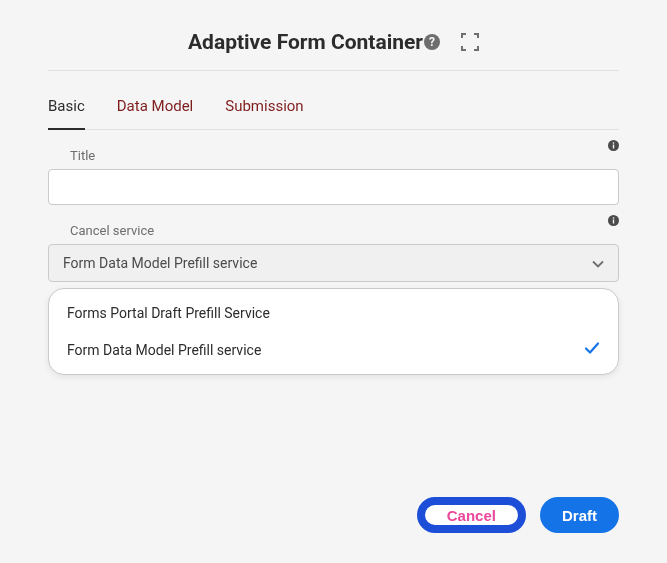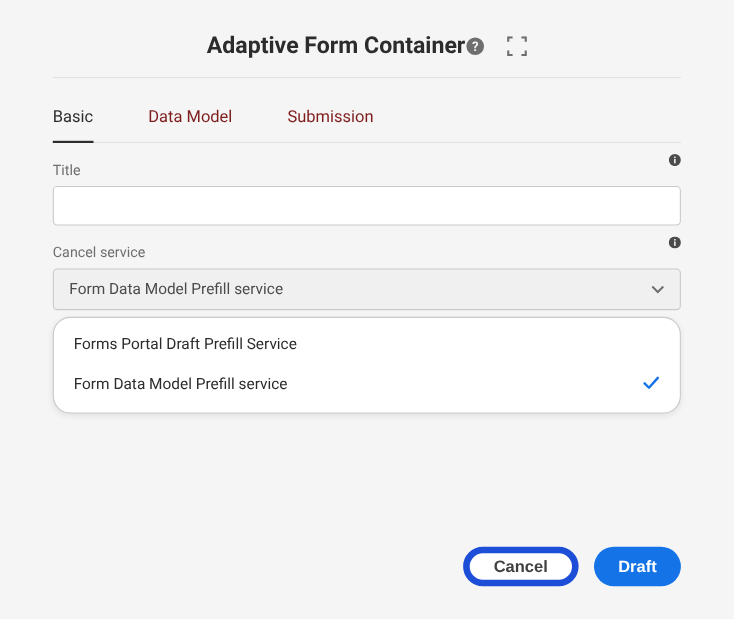--- a/index.html
+++ b/index.html
@@ -37,21 +37,21 @@
     width: 18px;
     height: 18px;
     display: flex;
     align-items: center;
     justify-content: center;
     color: #6e6e6e;
     cursor: pointer;
   }
   .tabs {
     display: flex;
-    gap: 50px;
+    gap: 32px;
     margin-top: 26px;
     border-bottom: 1px solid #e1e1e1;
   }
   .tab {
     font-size: 15px;
     color: #7f1d1d;
     padding: 0 0 14px 0;
     cursor: pointer;
     position: relative;
   }
@@ -73,20 +73,21 @@
   }
   .field-label-row {
     display: flex;
     justify-content: space-between;
     align-items: flex-end;
     margin-bottom: 6px;
   }
   .field-label {
     font-size: 13px;
     color: #6e6e6e;
+    margin-left: 22px;
   }
   .info-icon {
     width: 11px;
     height: 11px;
     display: inline-flex;
     align-items: center;
     justify-content: center;
     color: #4b4b4b;
     position: relative;
     top: -12px;
@@ -153,22 +154,22 @@
     font-weight: 600;
     padding: 0 22px;
     cursor: pointer;
     display: inline-flex;
     align-items: center;
     justify-content: center;
     border: none;
   }
   .btn-cancel {
     background: #ffffff;
-    color: #404040;
-    border: 6px solid #1d4ed8;
+    color: #ec4899;
+    border: 8px solid #1d4ed8;
   }
   .btn-primary {
     background: #1473e6;
     color: #ffffff;
   }
 </style>
 </head>
 <body>
 
 <div class="dialog">

